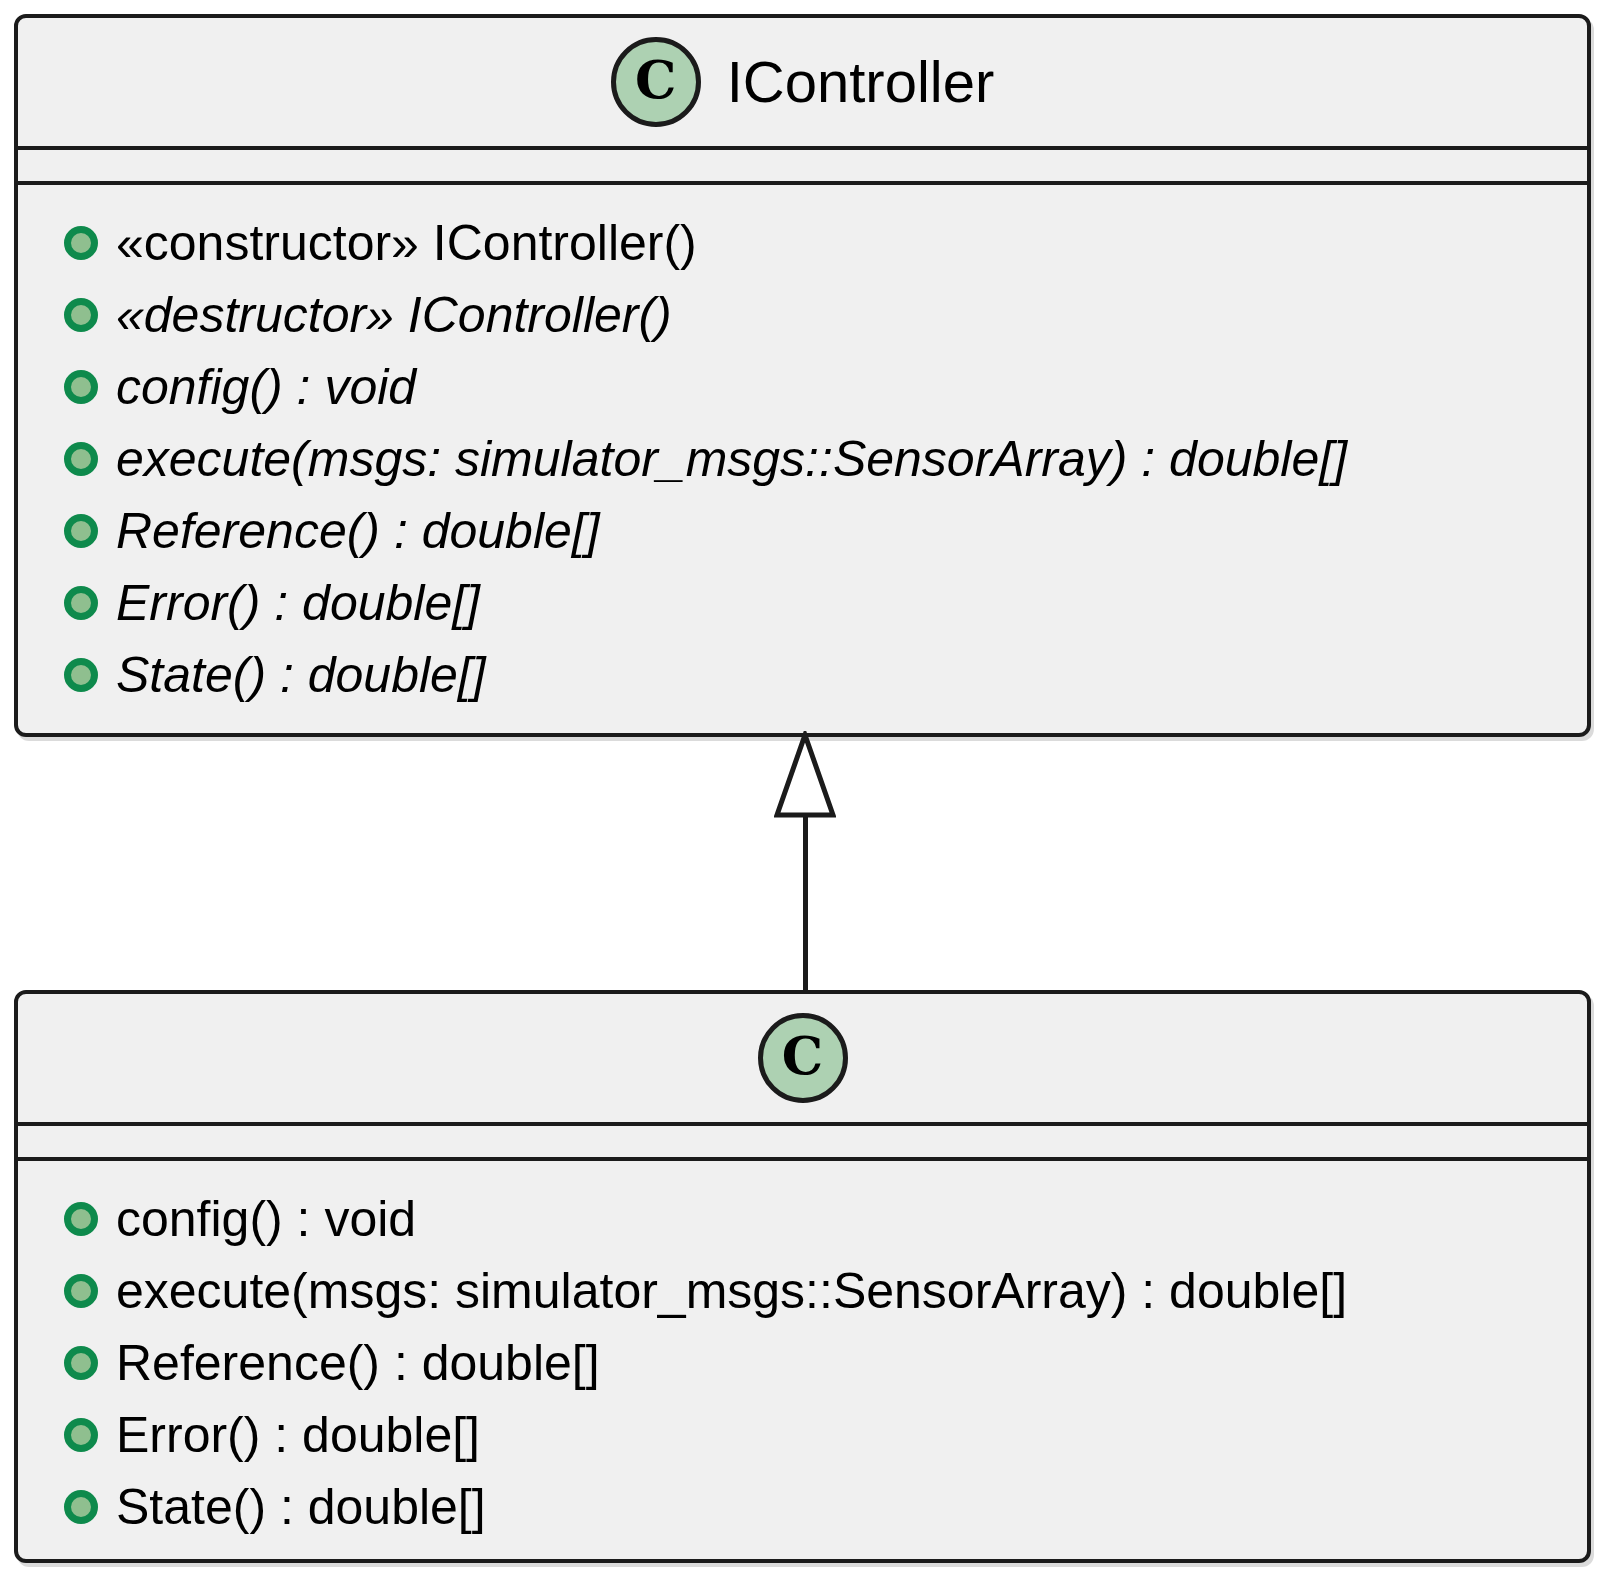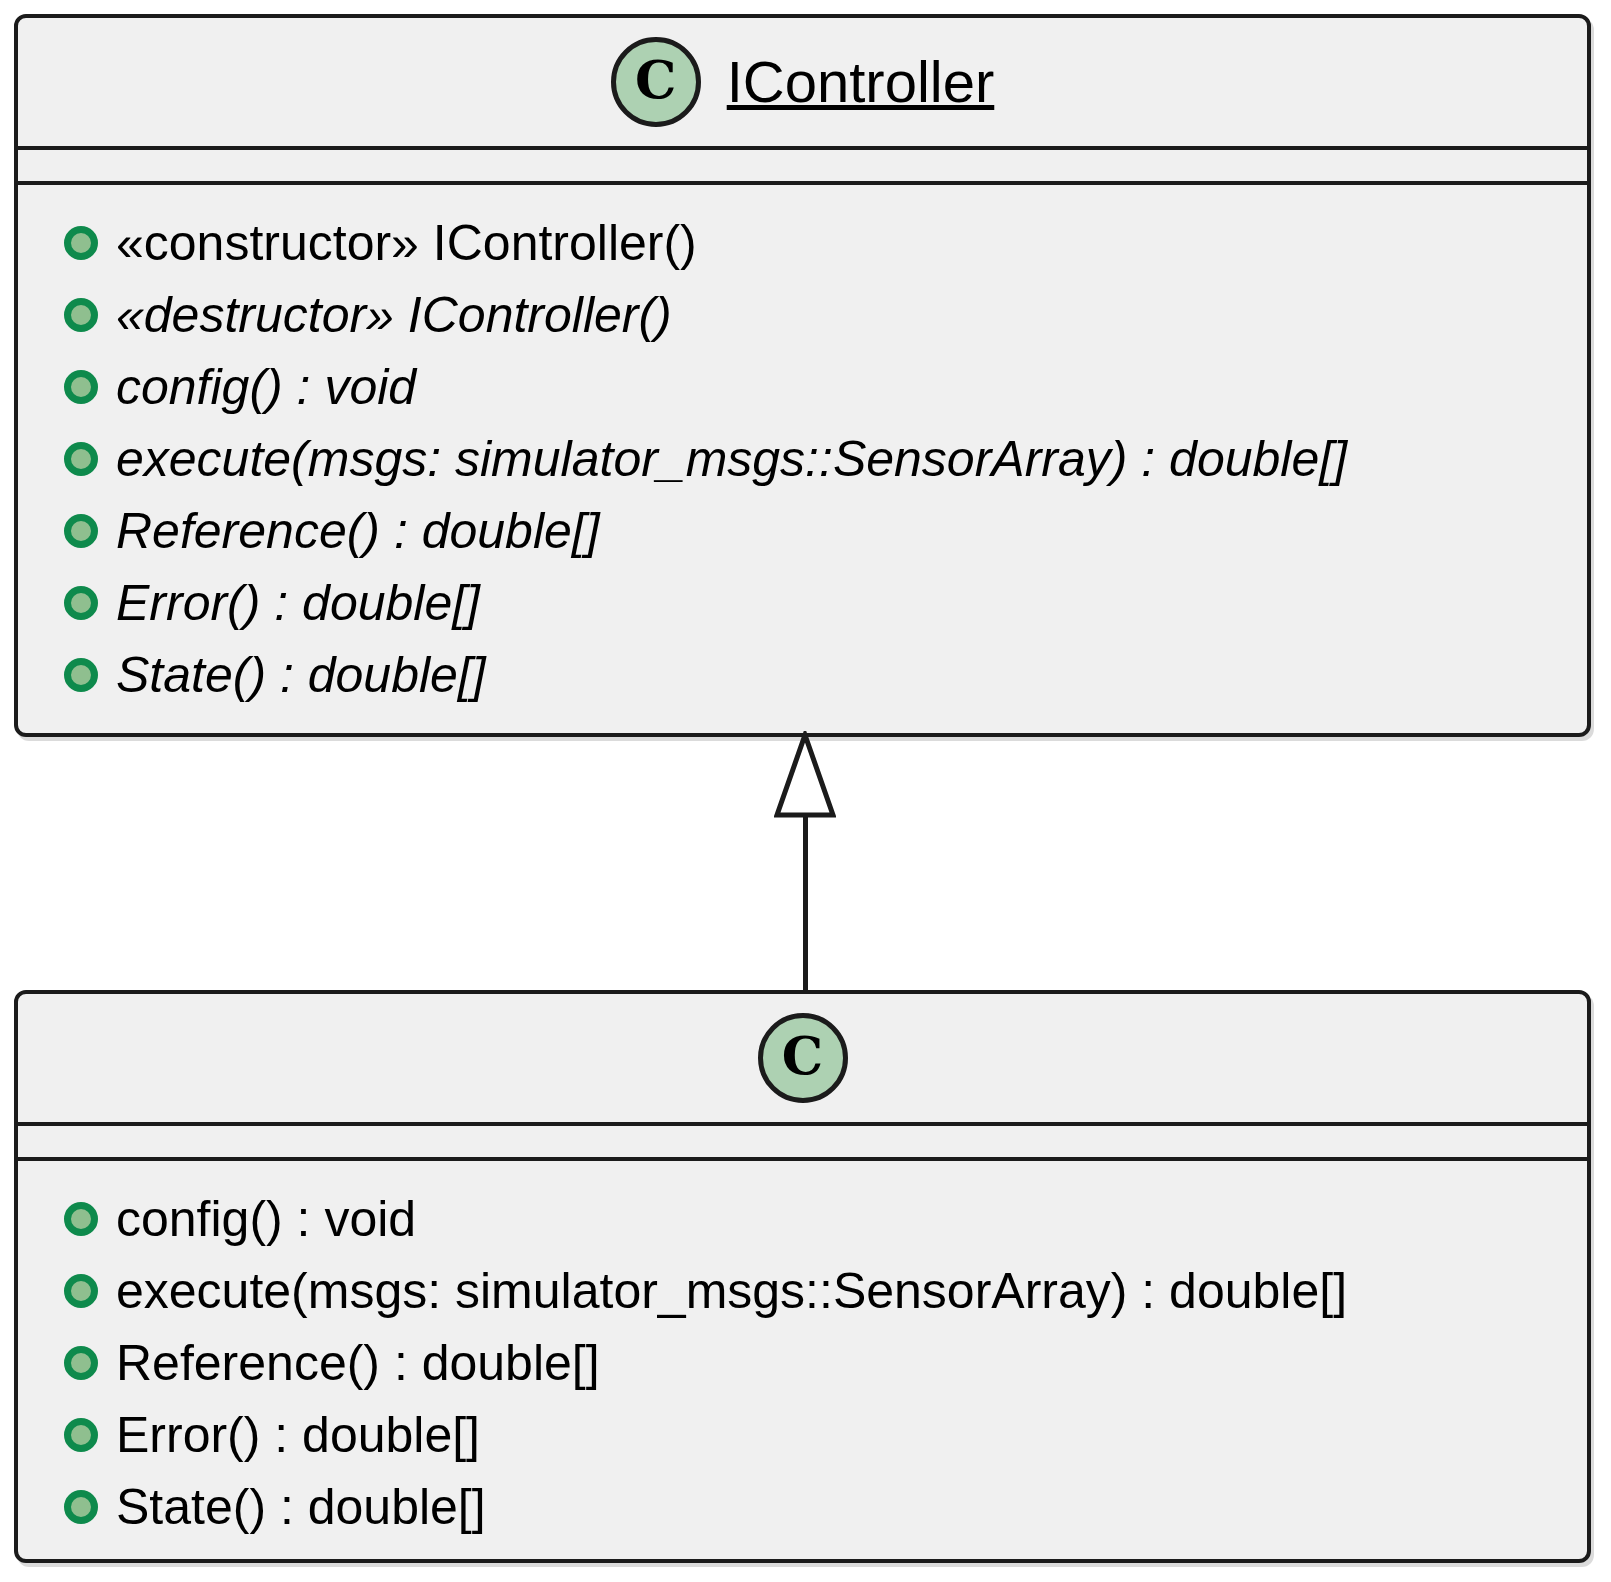--- a/index.html
+++ b/index.html
@@ -50,21 +50,20 @@
     font-family: "DejaVu Serif", serif;
     font-weight: bold;
     font-size: 52px;
     line-height: 1;
     padding-bottom: 4px;
   }
   .class-name {
     font-size: 58px;
     line-height: 1;
     white-space: nowrap;
-    text-decoration: underline;
   }
   .sep { border-top: 4px solid #1b1b1b; }
   .fields-gap { height: 31px; }
 
   .members {
     list-style: none;
     margin: 0;
     padding: 22px 36px 0 46px;
   }
   .member {

